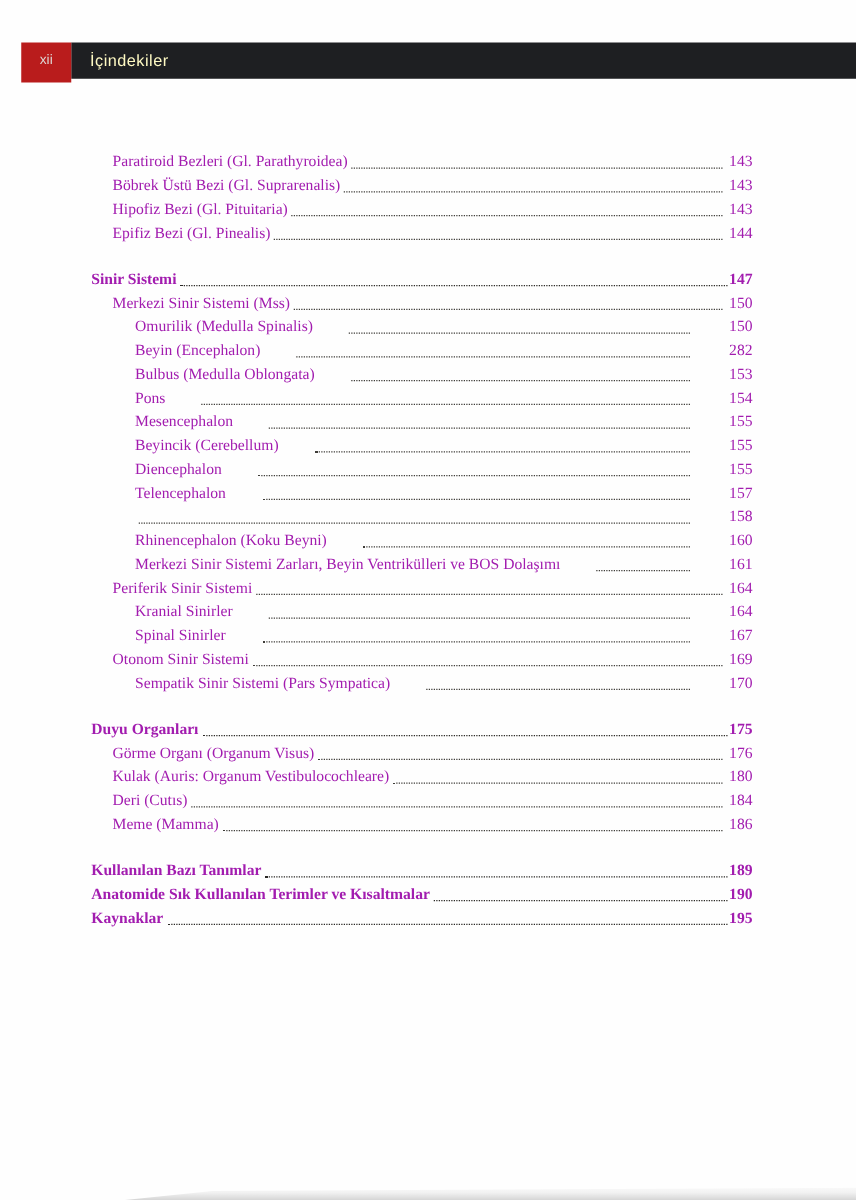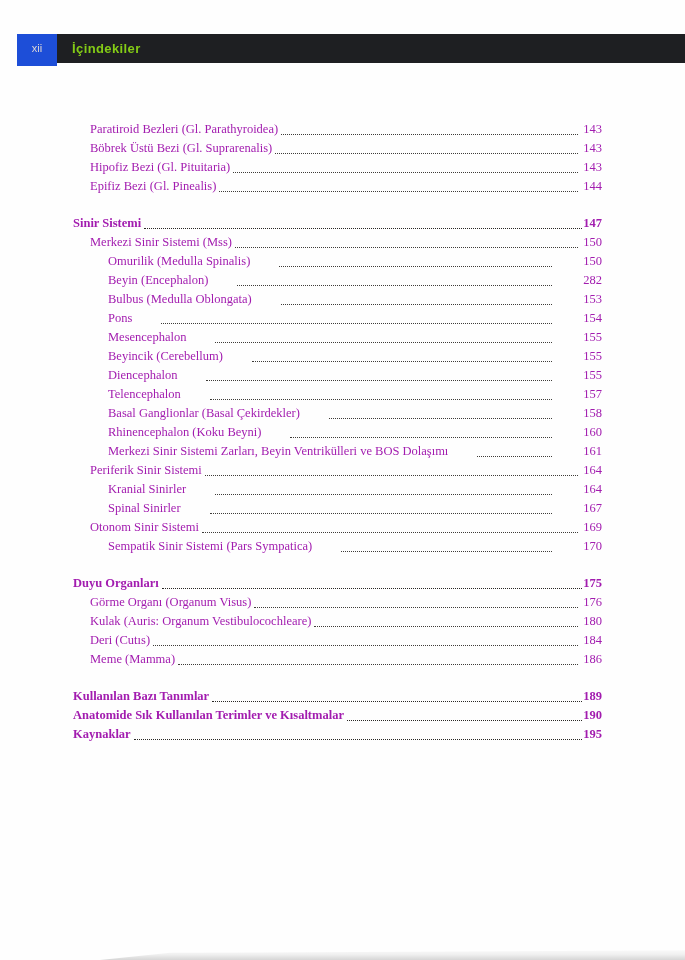--- a/index.html
+++ b/index.html
@@ -8,27 +8,27 @@
     font-family:"Liberation Serif", serif;overflow:hidden;
   }
   .page{position:absolute;inset:0;background:#fefefe;}
 
   
   .header-bar{
     position:absolute;left:57px;top:34px;width:628px;height:29px;
     background:#1e1f22;display:flex;align-items:center;
   }
   .header-title{
-    margin-left:15px;color:#84cc16;
+    margin-left:15px;color:#fef9c3;
     font-family:"Liberation Sans", sans-serif;
-    font-weight:bold;font-size:13px;letter-spacing:0.4px;
+    font-weight:normal;font-size:13px;letter-spacing:0.4px;
   }
   .page-num{
     position:absolute;left:17px;top:34px;width:40px;height:32px;
-    background:#1d4ed8;display:flex;align-items:center;justify-content:center;
+    background:#b91c1c;display:flex;align-items:center;justify-content:center;
   }
   .page-num span{
     color:#ddd6d4;font-family:"Liberation Sans", sans-serif;
     font-size:11px;line-height:1;padding-bottom:3px;
   }
 
   
   .toc{
     position:absolute;left:73px;top:120px;width:529px;
     font-size:12.5px;color:#a21caf;
@@ -133,21 +133,20 @@
     <span class="label">Diencephalon</span>
     <span class="leader"></span>
     <span class="pagenum">155</span>
   </div>
       <div class="row lvl-2">
     <span class="label">Telencephalon</span>
     <span class="leader"></span>
     <span class="pagenum">157</span>
   </div>
       <div class="row lvl-2">
-    <span class="label">Basal Ganglionlar (Basal Çekirdekler)</span>
     <span class="leader"></span>
     <span class="pagenum">158</span>
   </div>
       <div class="row lvl-2">
     <span class="label">Rhinencephalon (Koku Beyni)</span>
     <span class="leader"></span>
     <span class="pagenum">160</span>
   </div>
       <div class="row lvl-2">
     <span class="label">Merkezi Sinir Sistemi Zarları, Beyin Ventrikülleri ve BOS Dolaşımı</span>

